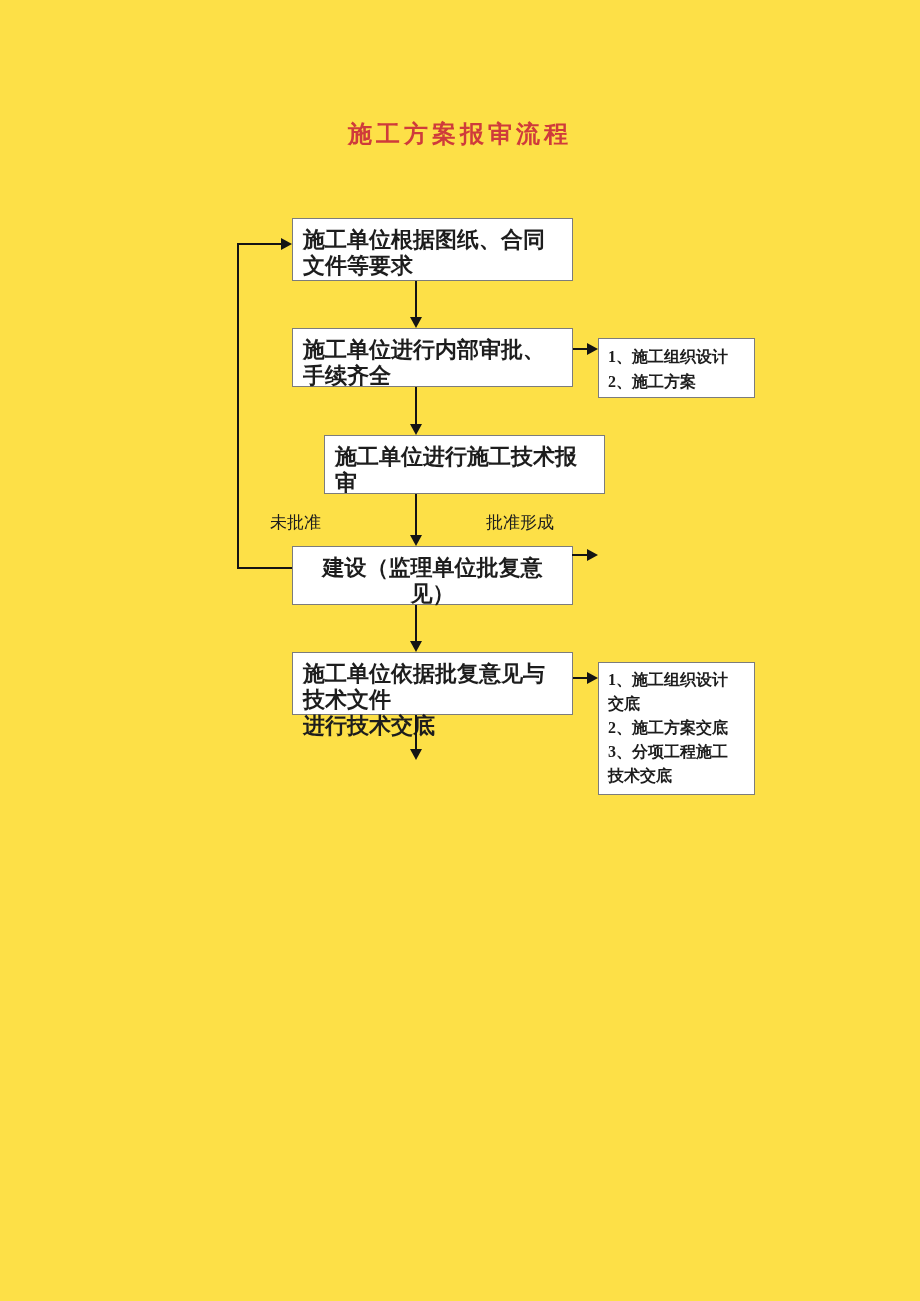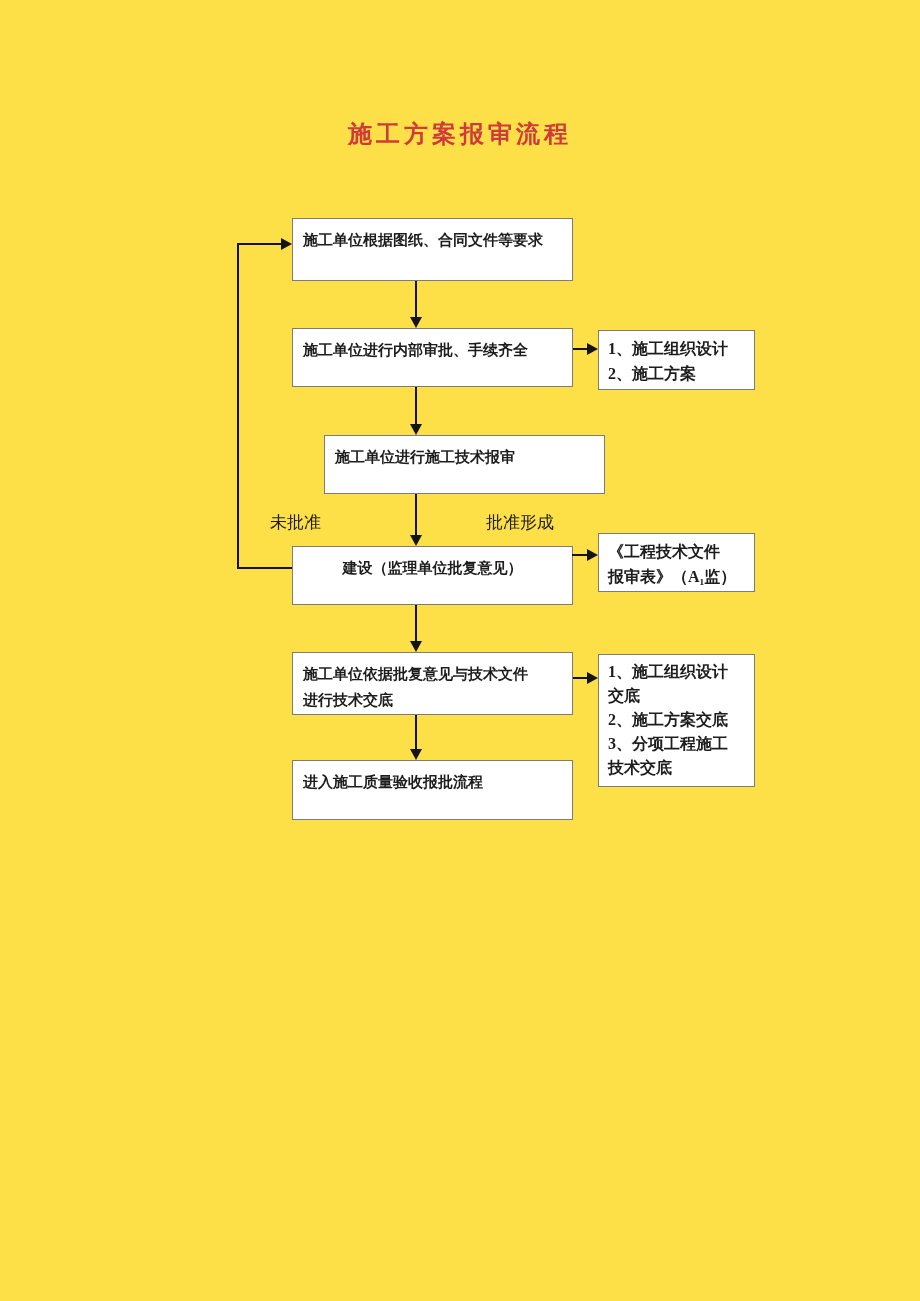--- a/index.html
+++ b/index.html
@@ -30,30 +30,31 @@
     position: absolute;
     box-sizing: border-box;
     border: 1.5px solid #7c7c7c;
     background: #ffffff;
     color: #1d1d1d;
     font-weight: bold;
   }
   .main-box {
     left: 292px;
     width: 281px;
-    font-size: 15px;
+    font-size: 22px;
     line-height: 26px;
     padding: 8px 10px 0 10px;
   }
   .side-box {
     left: 598px;
     width: 157px;
     font-size: 16px;
     line-height: 25px;
     padding: 5px 9px 0 9px;
+    margin-top: 8px;
   }
   .vline, .hline {
     position: absolute;
     background: #141414;
   }
   .vline { width: 2px; }
   .hline { height: 2px; }
   .arrow-down {
     position: absolute;
     width: 0; height: 0;
@@ -96,33 +97,26 @@
 
   <div class="box main-box" style="top:546px;height:59px;text-align:center;">
     <div>建设（监理单位批复意见）</div>
   </div>
 
   <div class="box main-box" style="top:652px;height:63px;">
     <div>施工单位依据批复意见与技术文件</div>
     <div>进行技术交底</div>
   </div>
 
-  <div class="box main-box" style="top:760px;height:60px;">
-    <div>进入施工质量验收报批流程</div>
-  </div>
 
   <div class="box side-box" style="top:330px;height:60px;">
     <div>1、施工组织设计</div>
     <div>2、施工方案</div>
   </div>
 
-  <div class="box side-box" style="top:533px;height:59px;">
-    <div>《工程技术文件</div>
-    <div>报审表》（A₁监）</div>
-  </div>
 
   <div class="box side-box" style="top:654px;height:133px;line-height:24px;">
     <div>1、施工组织设计</div>
     <div>交底</div>
     <div>2、施工方案交底</div>
     <div>3、分项工程施工</div>
     <div>技术交底</div>
   </div>
 
   <div>

